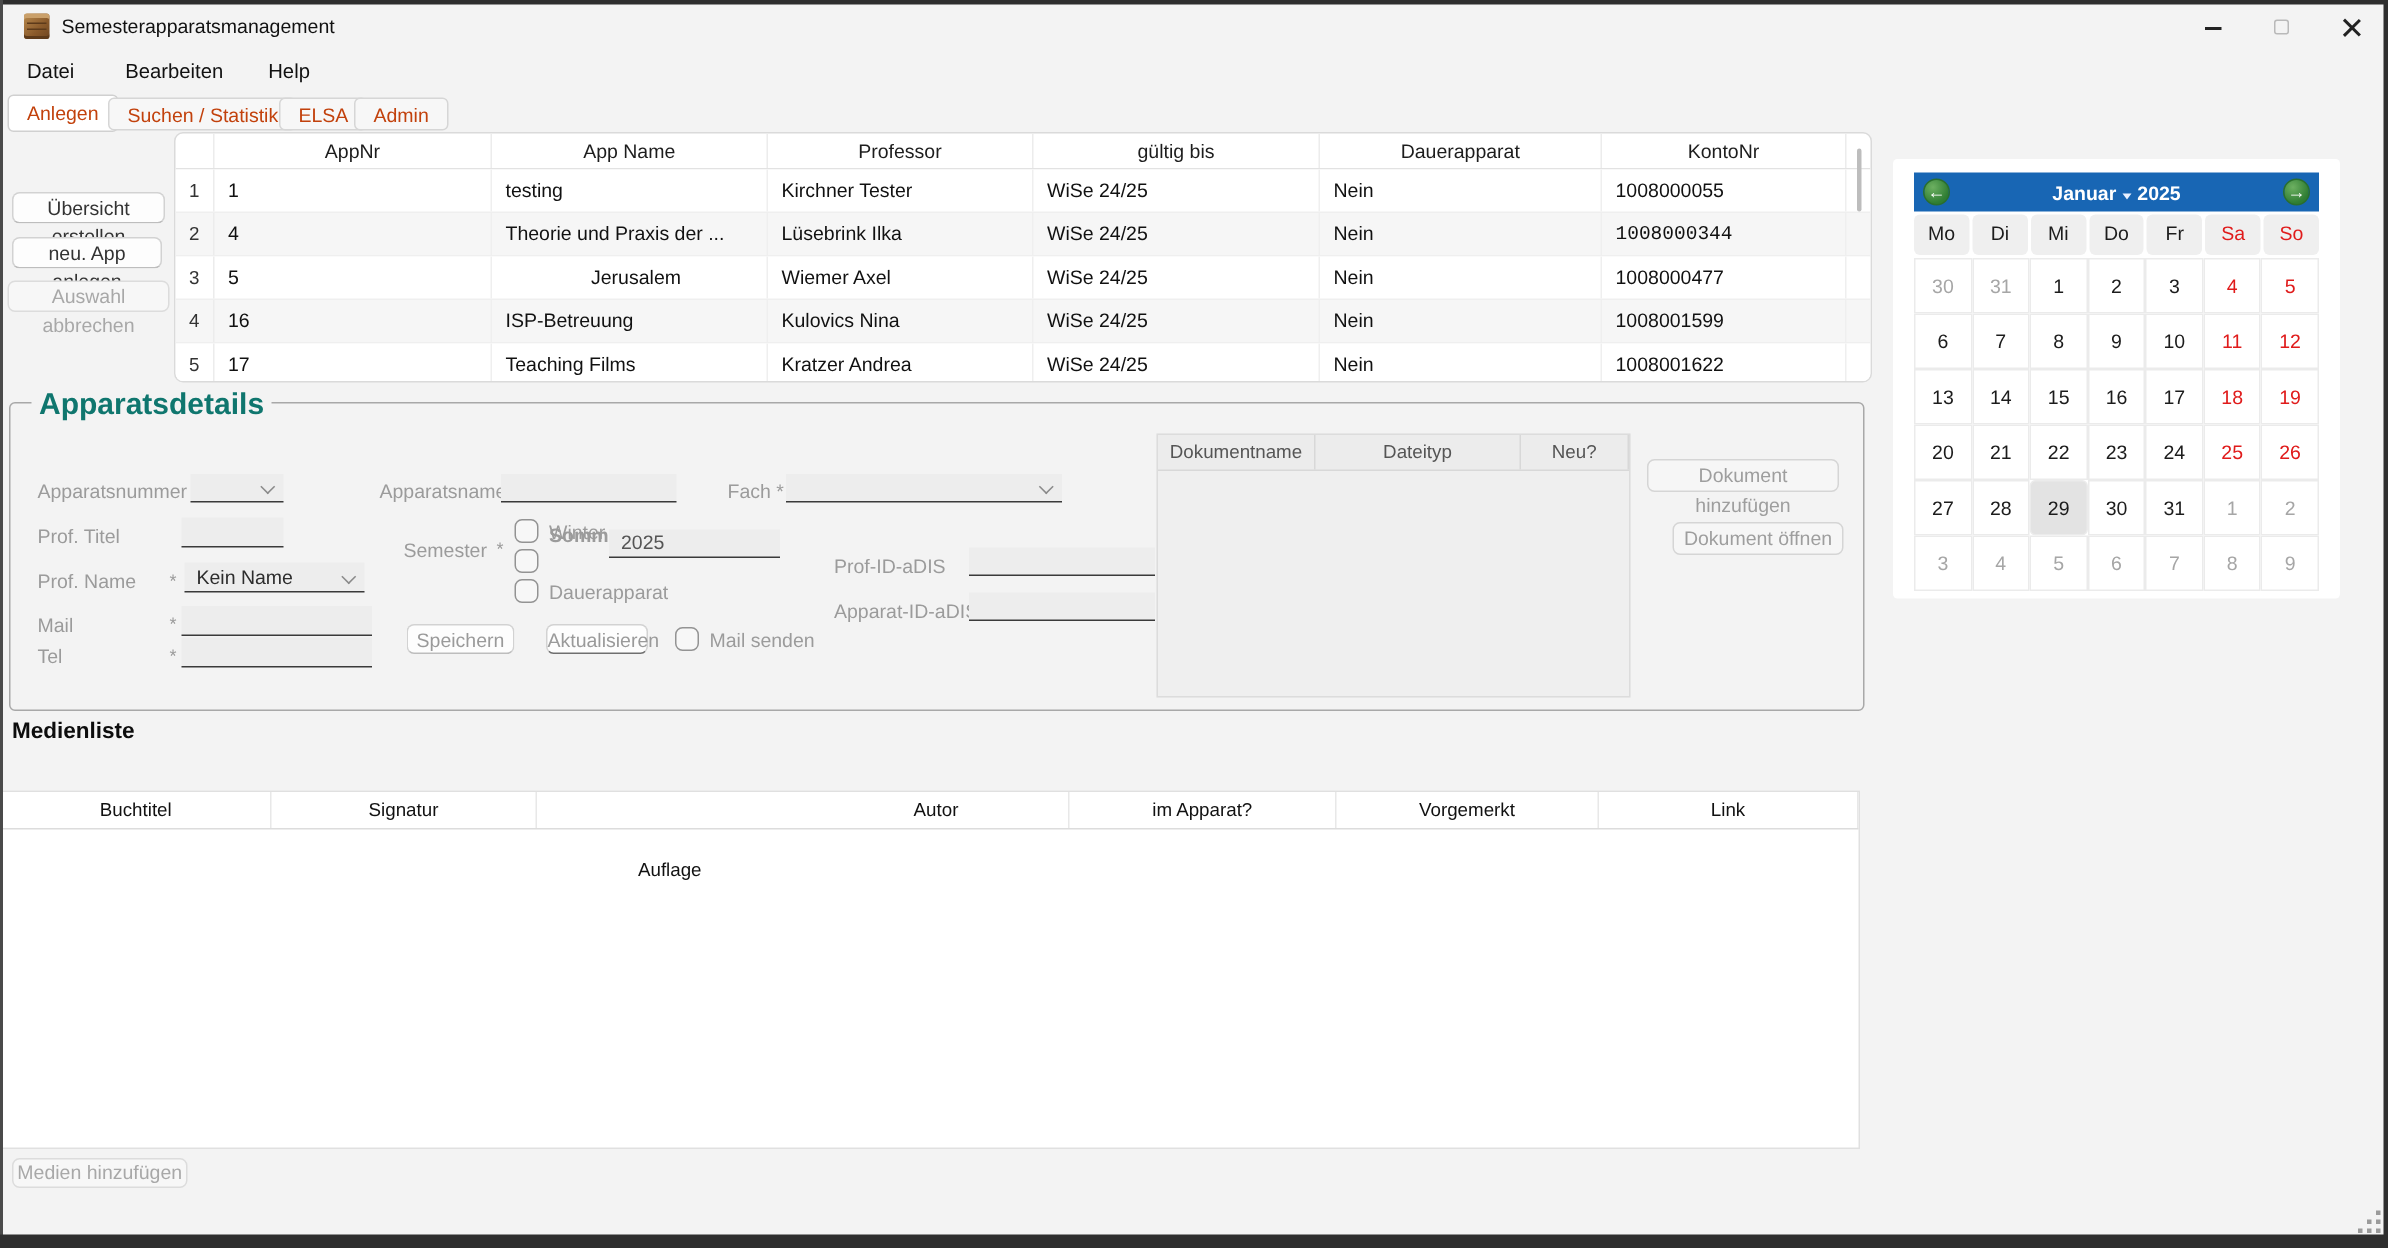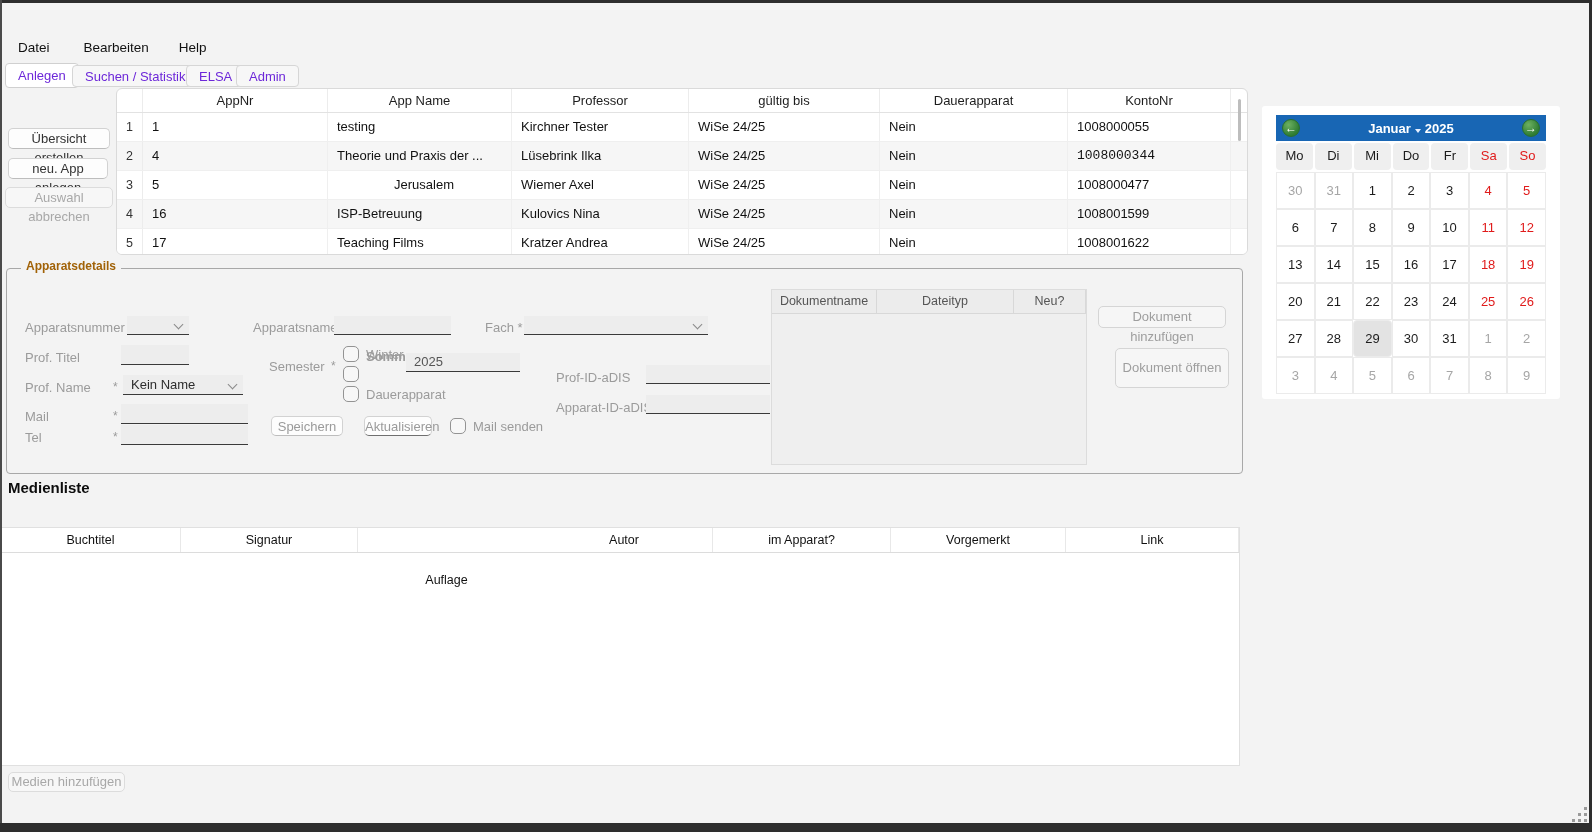--- a/index.html
+++ b/index.html
@@ -28,21 +28,21 @@
   .glyph-close::before { transform:rotate(45deg); } .glyph-close::after { transform:rotate(-45deg); }
 
   
   .menubar { position:absolute; left:2px; top:33px; right:3px; height:28px; display:flex; align-items:center; }
   .menu-item { font-size:13.5px; color:#111; padding:4px 6px; }
   .menu-item:nth-child(1){ margin-left:10px; } .menu-item:nth-child(2){ margin-left:22px; } .menu-item:nth-child(3){ margin-left:18px; }
 
   
   .tabbar { position:absolute; left:2px; top:63px; right:3px; height:26px; }
   .tab { position:absolute; top:2px; height:22px; line-height:21px; padding:0 12px; background:#f7f7f7;
-    border:1px solid #d6d6d6; border-radius:4px; font-size:13px; color:#6d28d9; }
+    border:1px solid #d6d6d6; border-radius:4px; font-size:13px; color:#c2410c; }
   .tab.active { top:0; height:25px; line-height:24px; background:#ffffff; border-color:#d0d0d0; }
 
   
   .btn { background:#fdfdfd; border:1px solid #d2d2d2; border-bottom-color:#bdbdbd; border-radius:5px;
     font-size:13px; color:#333; text-align:center; font-family:"Liberation Sans",sans-serif; }
   .btn.disabled { color:#a8a8a8; background:#f7f7f7; border-color:#dcdcdc; }
   .side-btn { position:absolute; height:21px; line-height:19px; }
   #btn-uebersicht { left:8px; top:128px; width:102px; }
   #btn-neuapp    { left:8px; top:158px; width:100px; }
   #btn-auswahl   { left:5px; top:187px; width:108px; }
@@ -53,21 +53,21 @@
   .at-header { display:flex; height:24px; border-bottom:1px solid #e2e2e2; }
   .at-hcell { font-size:13px; color:#1d1d1d; text-align:center; line-height:23px; border-right:1px solid #ececec; overflow:hidden; }
   .at-row { display:flex; height:29px; border-bottom:1px solid #efefef; background:#fff; }
   .at-row.alt { background:#f6f6f6; }
   .at-gutter { width:26px; flex:none; font-size:12.5px; color:#333; text-align:center; line-height:28px; border-right:1px solid #ececec; }
   .at-cell { font-size:13px; color:#111; line-height:28px; padding-left:9px; border-right:1px solid #efefef; white-space:nowrap; overflow:hidden; }
   .scroll-thumb { position:absolute; right:6px; top:10px; width:3px; height:42px; background:#bdbdbd; border-radius:2px; }
 
   
   .fieldset { position:absolute; left:6px; top:268px; width:1237px; height:206px; border:1px solid #a8a8a8; border-radius:4px; }
-  .legend { position:absolute; left:14px; top:-10px; background:#f3f3f3; padding:0 5px; font-size:12px; font-weight:bold; color:#a16207; }
+  .legend { position:absolute; left:14px; top:-10px; background:#f3f3f3; padding:0 5px; font-size:20px; font-weight:bold; color:#0f766e; }
   .flabel { position:absolute; font-size:13px; color:#9b9b9b; white-space:nowrap; }
   .star { position:absolute; font-size:12px; color:#9b9b9b; }
   .uinput { position:absolute; background:#ededed; border:none; border-bottom:1.6px solid #3a3a3a; font-size:13px; color:#555;
     padding:0 8px; font-family:"Liberation Sans",sans-serif; }
   .ucombo { position:absolute; background:#ededed; border-bottom:1.6px solid #3a3a3a; font-size:13px; color:#2d2d2d; padding:0 8px; }
   .ucombo .val { line-height:18px; display:block; }
   .chev { position:absolute; right:7px; top:5px; width:7px; height:7px; border-left:1.5px solid #8a8a8a; border-bottom:1.5px solid #8a8a8a; transform:rotate(-45deg); }
   .chk { position:absolute; width:16px; height:16px; border:1.6px solid #939393; border-radius:5px; background:#f7f7f7; }
   .chk-label { position:absolute; font-size:13px; color:#9b9b9b; white-space:nowrap; }
 
@@ -107,20 +107,33 @@
   
   .grip { position:absolute; right:5px; bottom:10px; width:14px; height:14px; }
   .grip i { position:absolute; width:3px; height:3px; background:#9a9a9a; }
 </style>
 </head>
 <body>
 
 <div class="window">
   <div class="edge-top"></div>
 
+  <div class="titlebar">
+    <div class="app-icon"></div>
+    <div class="title-text">Semesterapparatsmanagement</div>
+    <div class="win-btn min">
+        <div class="glyph-min"></div>
+      </div>
+    <div class="win-btn max">
+        <div class="glyph-max"></div>
+      </div>
+    <div class="win-btn close">
+        <div class="glyph-close"></div>
+      </div>
+  </div>
 
   <div class="menubar" id="menubar">
       <div class="menu-item">Datei</div>
       <div class="menu-item">Bearbeiten</div>
       <div class="menu-item">Help</div>
     </div>
 
   <div class="tabbar" id="tabbar">
       <div class="tab active" style="left: 3px;">Anlegen</div>
       <div class="tab" style="left: 70px;">Suchen / Statistik</div>
@@ -250,21 +263,21 @@
 
     <div class="doc-table">
       <div class="doc-header" id="doc-header">
           <div class="doc-hcell" style="width: 105px;">Dokumentname</div>
           <div class="doc-hcell" style="width: 137px;">Dateityp</div>
           <div class="doc-hcell" style="width: 72px;">Neu?</div>
         </div>
     </div>
 
     <button class="doc-btn" style="left:1091px;top:37px;width:128px;height:22px;line-height:20px;">Dokument hinzufügen</button>
-    <button class="doc-btn" style="left:1108px;top:79px;width:114px;height:40px;line-height:20px;">Dokument öffnen</button>
+    <button class="doc-btn" style="left:1108px;top:79px;width:114px;height:22px;line-height:20px;">Dokument öffnen</button>
   </div>
 
   <div class="ml-heading">Medienliste</div>
   <div class="ml-table">
     <div class="ml-header" id="ml-header">
         <div class="ml-hcell" style="width: 180px;">Buchtitel</div>
         <div class="ml-hcell" style="width: 177px;">Signatur</div>
         <div class="ml-hcell" style="width: 178px; margin-top: 40px;">Auflage</div>
         <div class="ml-hcell" style="width: 177px;">Autor</div>
         <div class="ml-hcell" style="width: 178px;">im Apparat?</div>

